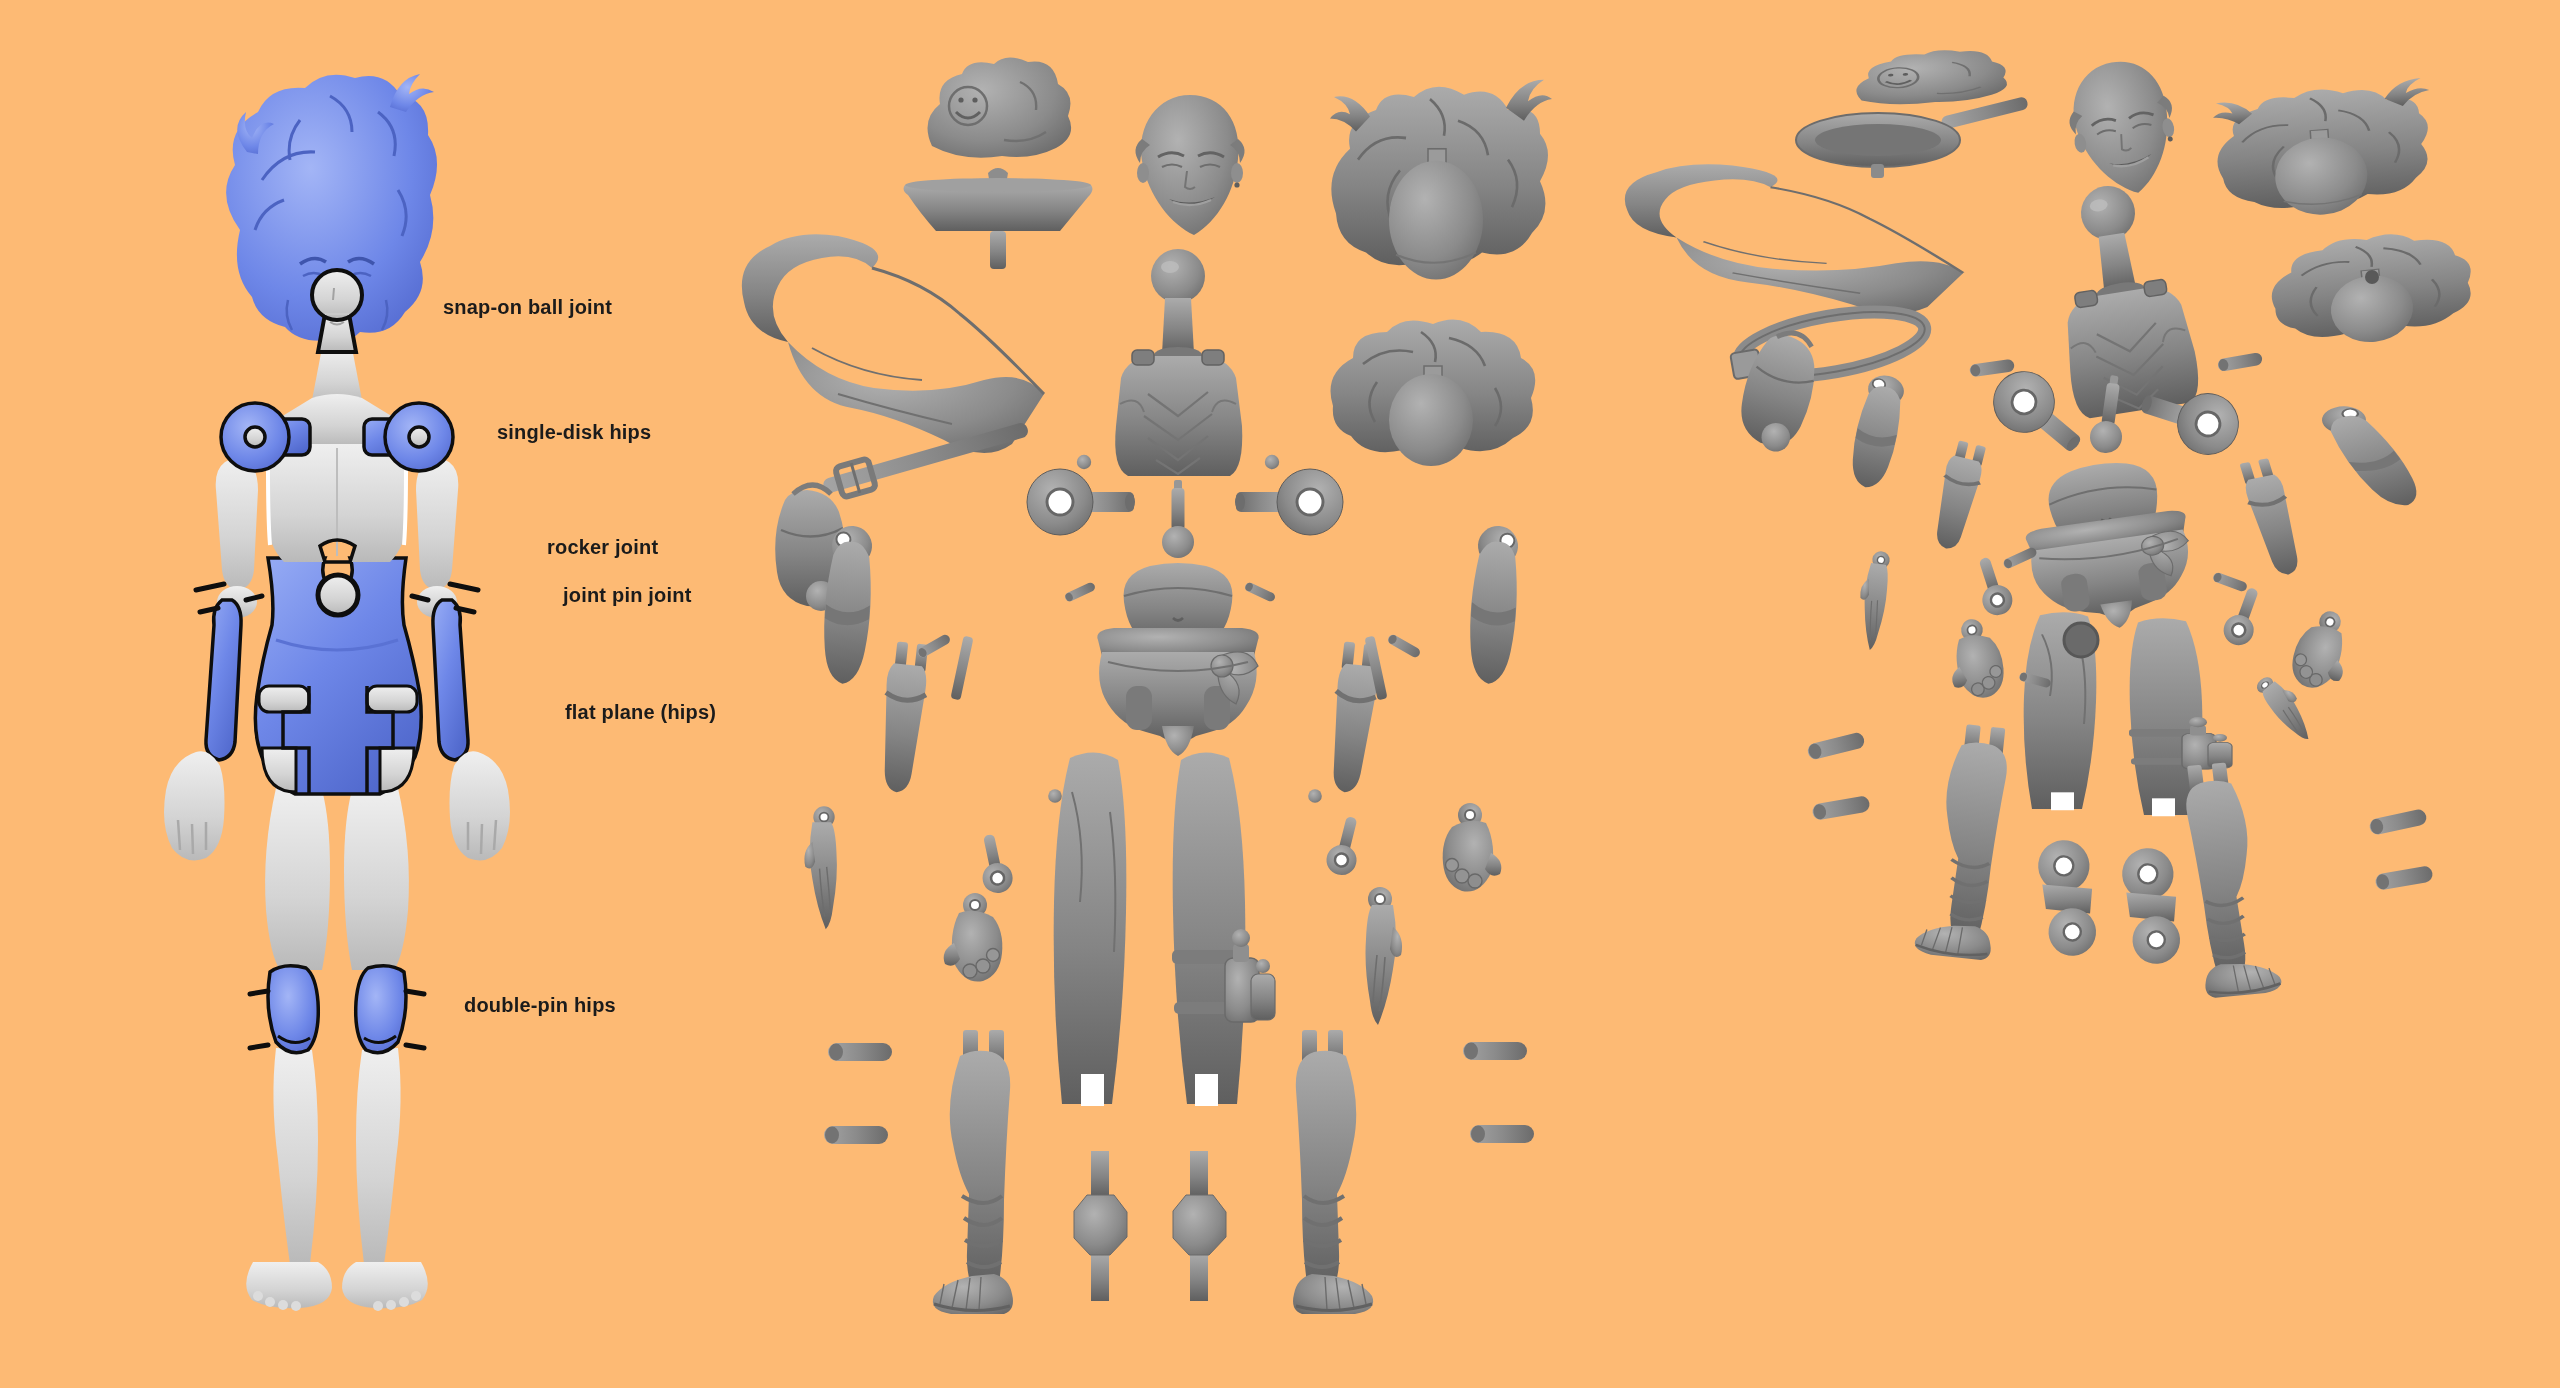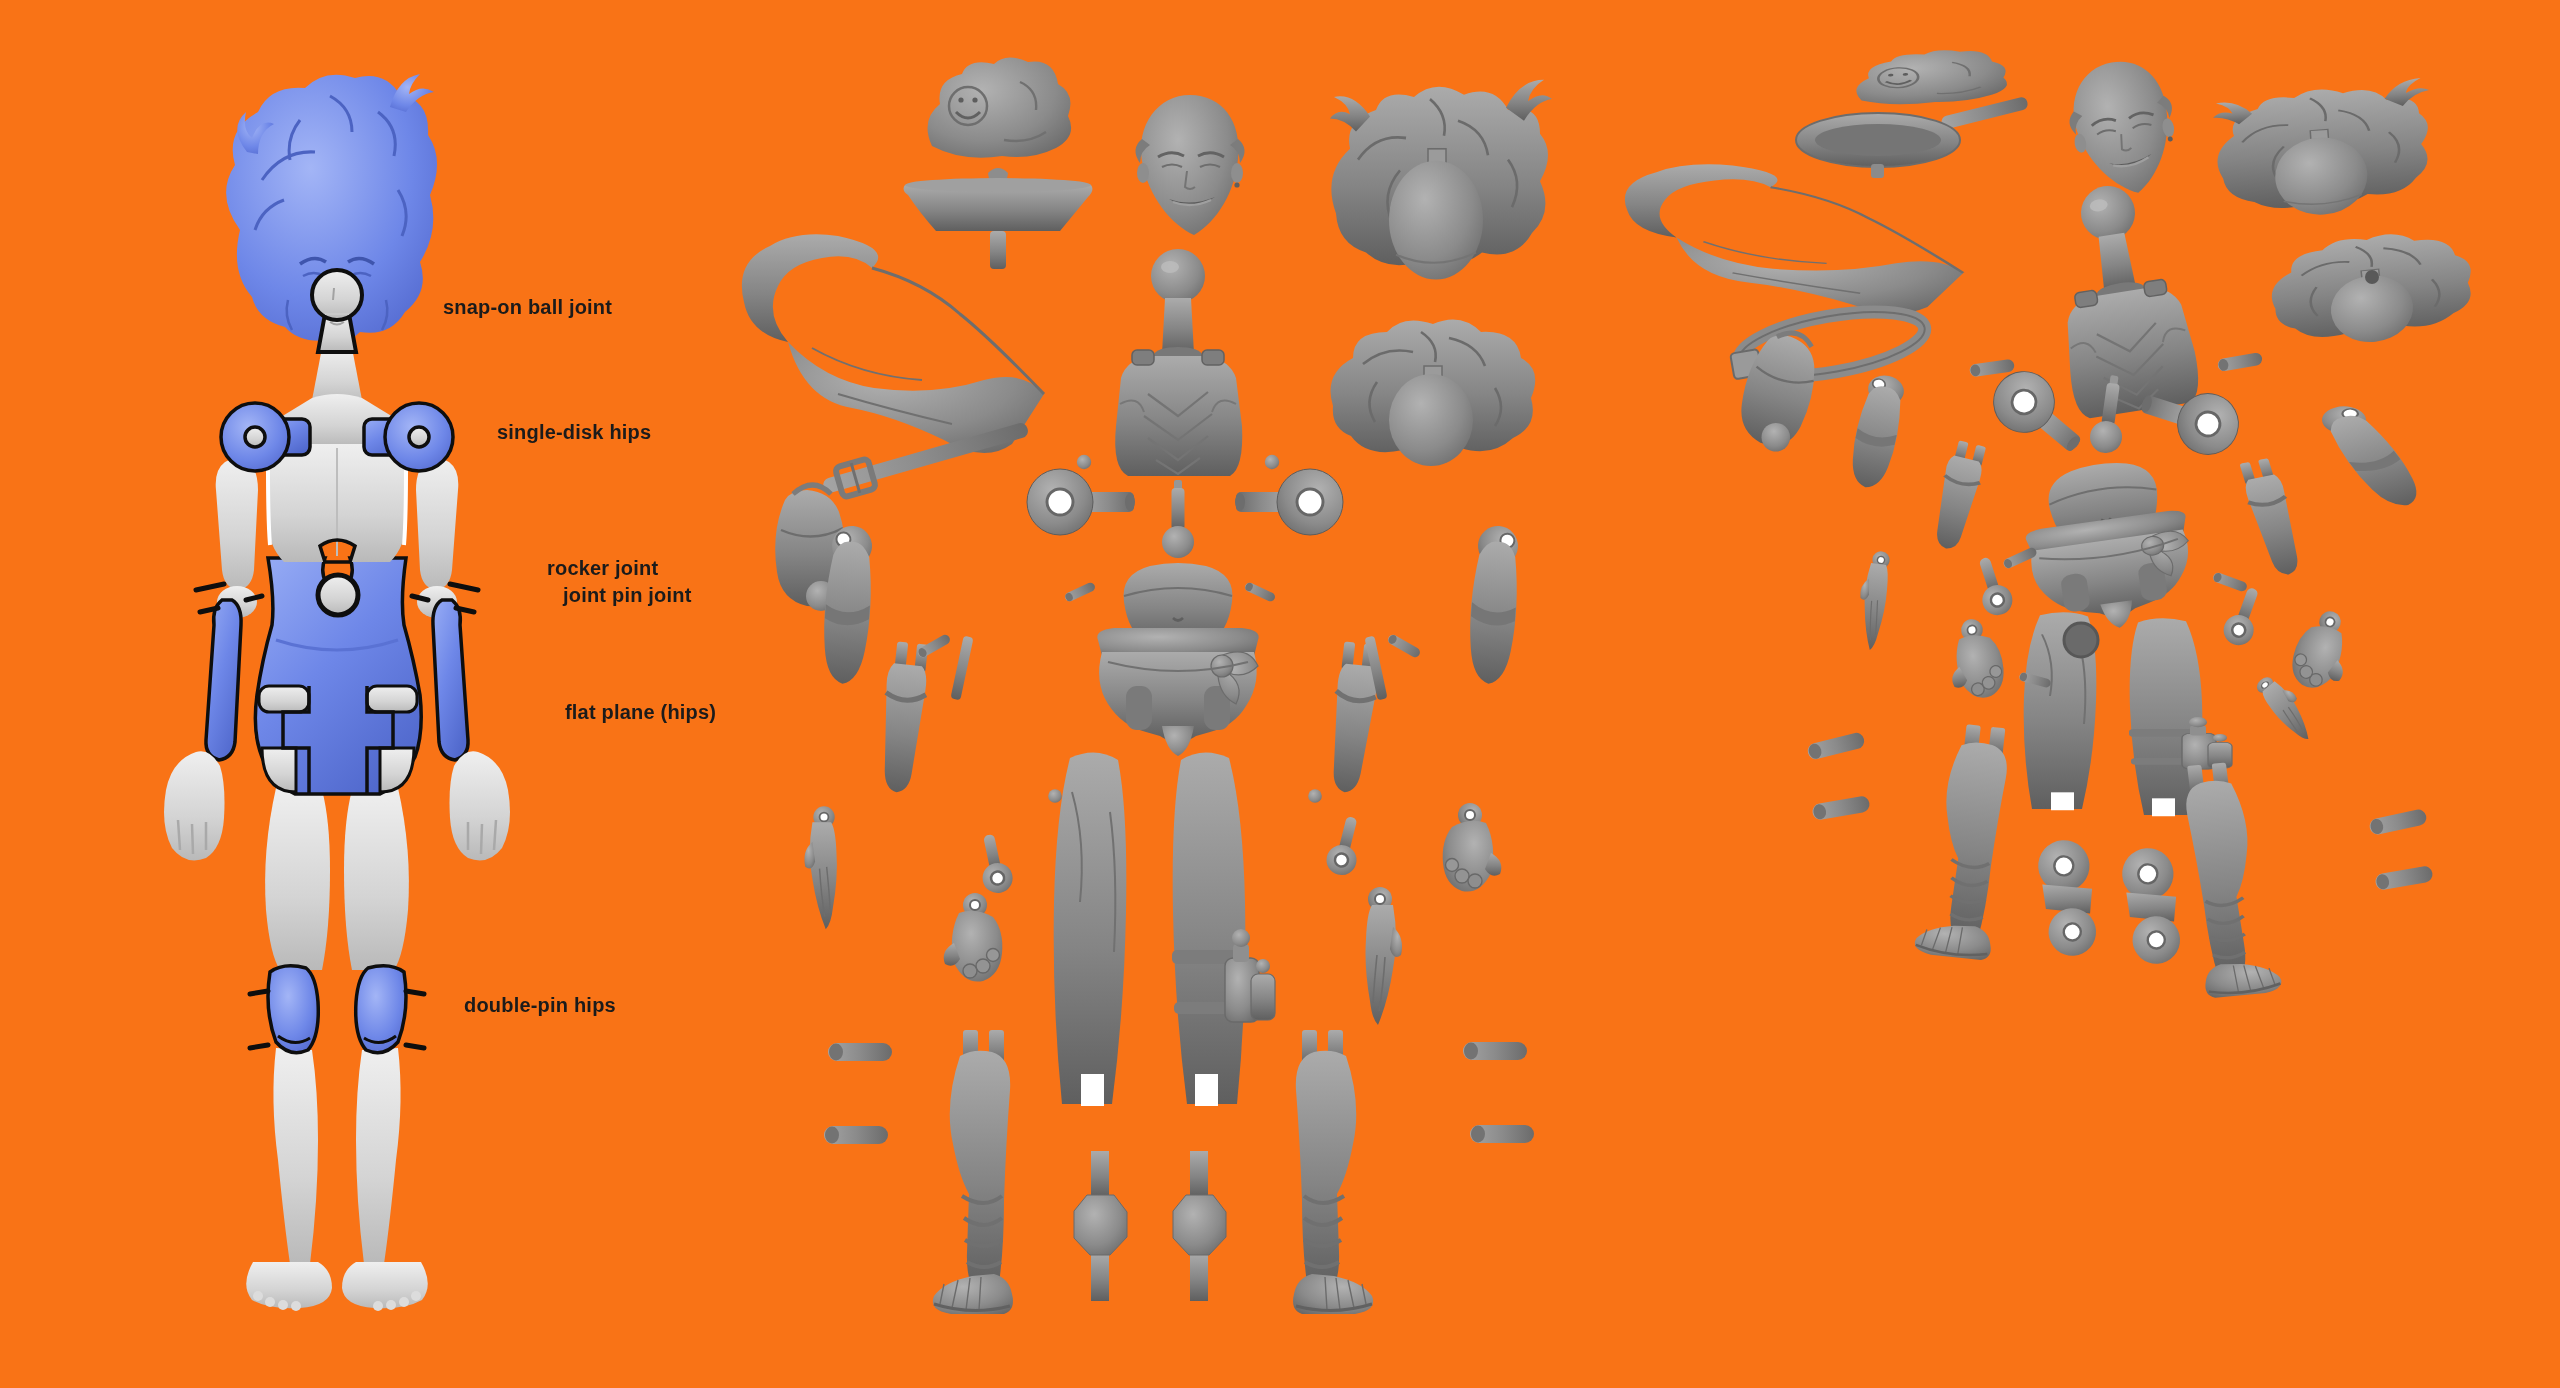--- a/index.html
+++ b/index.html
@@ -1,16 +1,16 @@
 <!DOCTYPE html>
 <html><head>
 <meta charset="utf-8">
 <style>
   html,body{margin:0;padding:0;background:#ffffff;}
-  .canvas{position:relative;width:2560px;height:1388px;background:#f97316;overflow:hidden;
+  .canvas{position:relative;width:2560px;height:1388px;background:#fdba74;overflow:hidden;
           font-family:"Liberation Sans",sans-serif;}
   .scene{position:absolute;left:0;top:0;width:2560px;height:1388px;}
   .joint-label{position:absolute;font-family:"Liberation Sans",sans-serif;
                font-size:20px;font-weight:700;color:#1b1b1b;letter-spacing:0.2px;white-space:nowrap;}
 </style>
 </head>
 <body>
 
 <div class="canvas">
 
@@ -458,18 +458,18 @@
       <use href="#cyl" transform="translate(1836 746) rotate(-14) scale(0.9)"></use>
       <use href="#cyl" transform="translate(1841 808) rotate(-10) scale(0.9)"></use>
       <use href="#cyl" transform="translate(2398 822) rotate(-12) scale(0.9)"></use>
       <use href="#cyl" transform="translate(2404 878) rotate(-10) scale(0.9)"></use>
     </g>
   </g>
 </svg>
 
 <div class="joint-label" style="left:443px;top:296px">snap-on ball joint</div>
 <div class="joint-label" style="left:497px;top:421px">single-disk hips</div>
-<div class="joint-label" style="left:547px;top:557px">rocker joint</div>
+<div class="joint-label" style="left:547px;top:536px">rocker joint</div>
 <div class="joint-label" style="left:563px;top:584px">joint pin joint</div>
 <div class="joint-label" style="left:565px;top:701px">flat plane (hips)</div>
 <div class="joint-label" style="left:464px;top:994px">double-pin hips</div>
 
 </div>
 
 </body></html>

